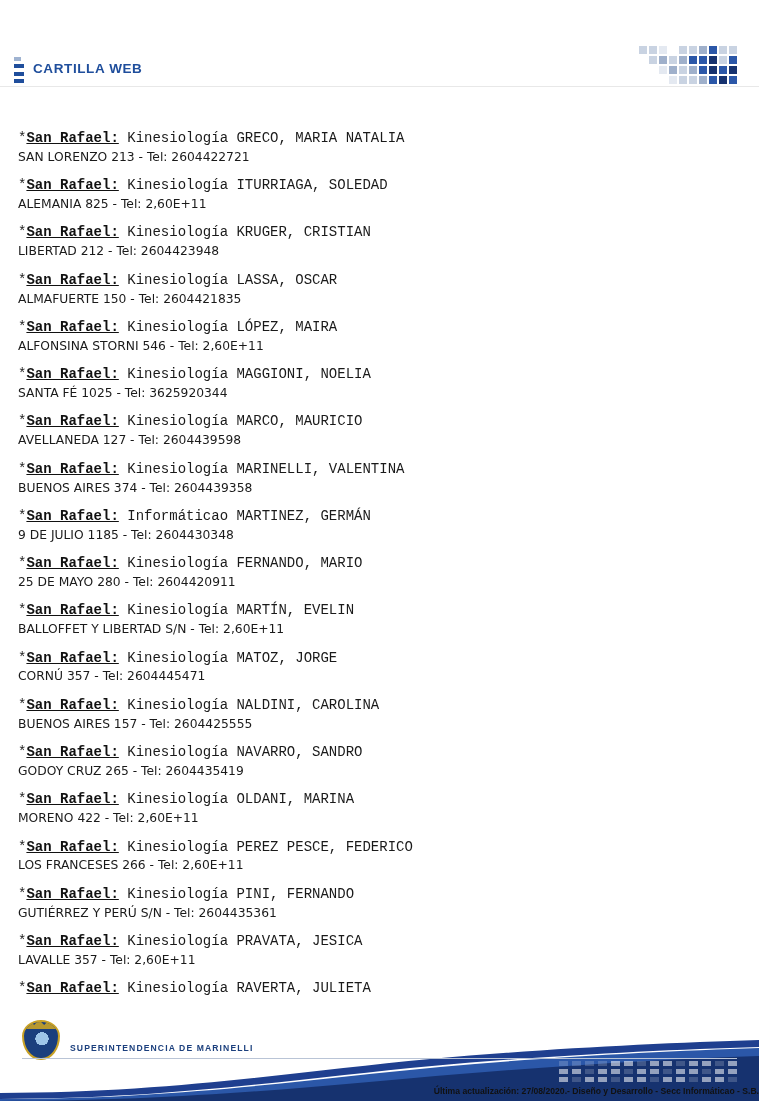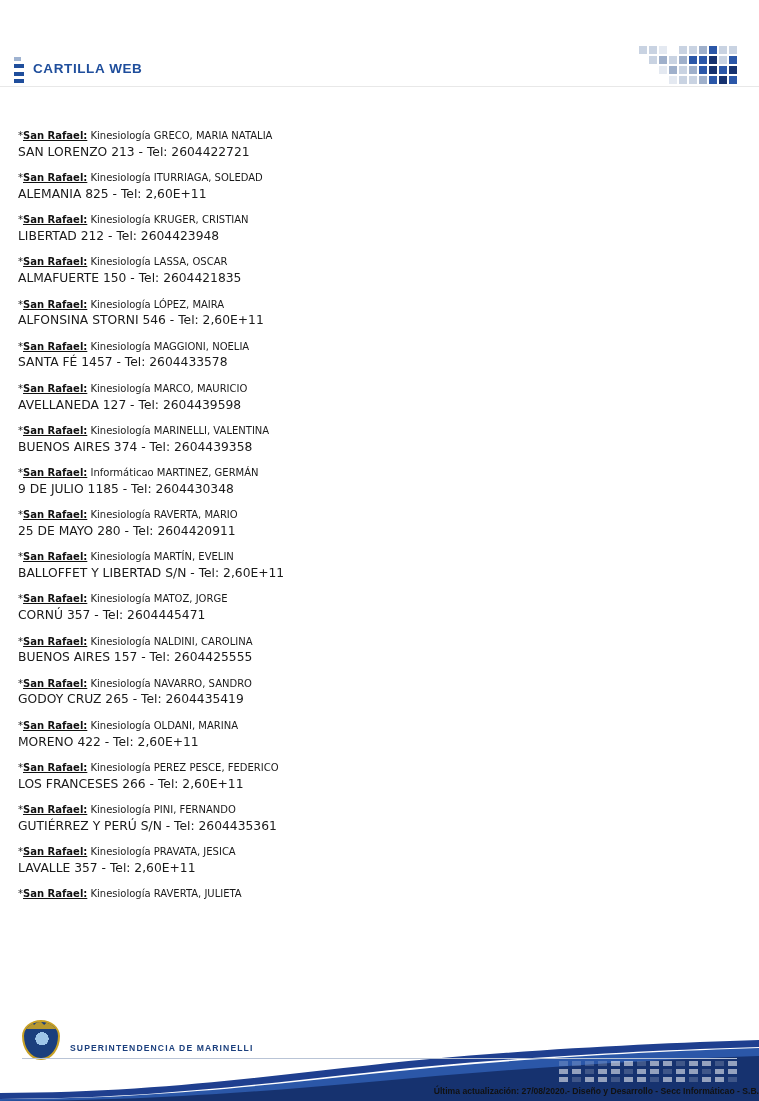--- a/index.html
+++ b/index.html
@@ -74,23 +74,24 @@
     position: absolute;
     top: 130px;
     left: 18px;
     width: 700px;
   }
   .entry {
     margin-bottom: 11.6px;
     line-height: 1.28;
   }
   .entry .line1 {
-    font-size: 10px;
+    font-size: 14px;
     color: #1a1a1a;
     white-space: nowrap;
+    font-family: Liberation Mono, monospace;
   }
   .entry .star {
     color: #1a1a1a;
   }
   .entry .city {
     font-weight: bold;
     text-decoration: underline;
     color: #111111;
   }
   .entry .spec {
@@ -262,36 +263,36 @@
     <div class="entry">
       <div class="line1"><span class="star">*</span><span class="city">San Rafael:</span><span class="spec"> Kinesiología LASSA, OSCAR</span></div>
       <div class="line2">ALMAFUERTE 150 - Tel: 2604421835</div>
     </div>
     <div class="entry">
       <div class="line1"><span class="star">*</span><span class="city">San Rafael:</span><span class="spec"> Kinesiología LÓPEZ, MAIRA</span></div>
       <div class="line2">ALFONSINA STORNI 546 - Tel: 2,60E+11</div>
     </div>
     <div class="entry">
       <div class="line1"><span class="star">*</span><span class="city">San Rafael:</span><span class="spec"> Kinesiología MAGGIONI, NOELIA</span></div>
-      <div class="line2">SANTA FÉ 1457 - Tel: 2604433578</div>
+      <div class="line2">SANTA FÉ 1025 - Tel: 3625920344</div>
     </div>
     <div class="entry">
       <div class="line1"><span class="star">*</span><span class="city">San Rafael:</span><span class="spec"> Kinesiología MARCO, MAURICIO</span></div>
       <div class="line2">AVELLANEDA 127 - Tel: 2604439598</div>
     </div>
     <div class="entry">
       <div class="line1"><span class="star">*</span><span class="city">San Rafael:</span><span class="spec"> Kinesiología MARINELLI, VALENTINA</span></div>
       <div class="line2">BUENOS AIRES 374 - Tel: 2604439358</div>
     </div>
     <div class="entry">
       <div class="line1"><span class="star">*</span><span class="city">San Rafael:</span><span class="spec"> Informáticao MARTINEZ, GERMÁN</span></div>
       <div class="line2">9 DE JULIO 1185 - Tel: 2604430348</div>
     </div>
     <div class="entry">
-      <div class="line1"><span class="star">*</span><span class="city">San Rafael:</span><span class="spec"> Kinesiología RAVERTA, MARIO</span></div>
+      <div class="line1"><span class="star">*</span><span class="city">San Rafael:</span><span class="spec"> Kinesiología FERNANDO, MARIO</span></div>
       <div class="line2">25 DE MAYO 280 - Tel: 2604420911</div>
     </div>
     <div class="entry">
       <div class="line1"><span class="star">*</span><span class="city">San Rafael:</span><span class="spec"> Kinesiología MARTÍN, EVELIN</span></div>
       <div class="line2">BALLOFFET Y LIBERTAD S/N - Tel: 2,60E+11</div>
     </div>
     <div class="entry">
       <div class="line1"><span class="star">*</span><span class="city">San Rafael:</span><span class="spec"> Kinesiología MATOZ, JORGE</span></div>
       <div class="line2">CORNÚ 357 - Tel: 2604445471</div>
     </div>

